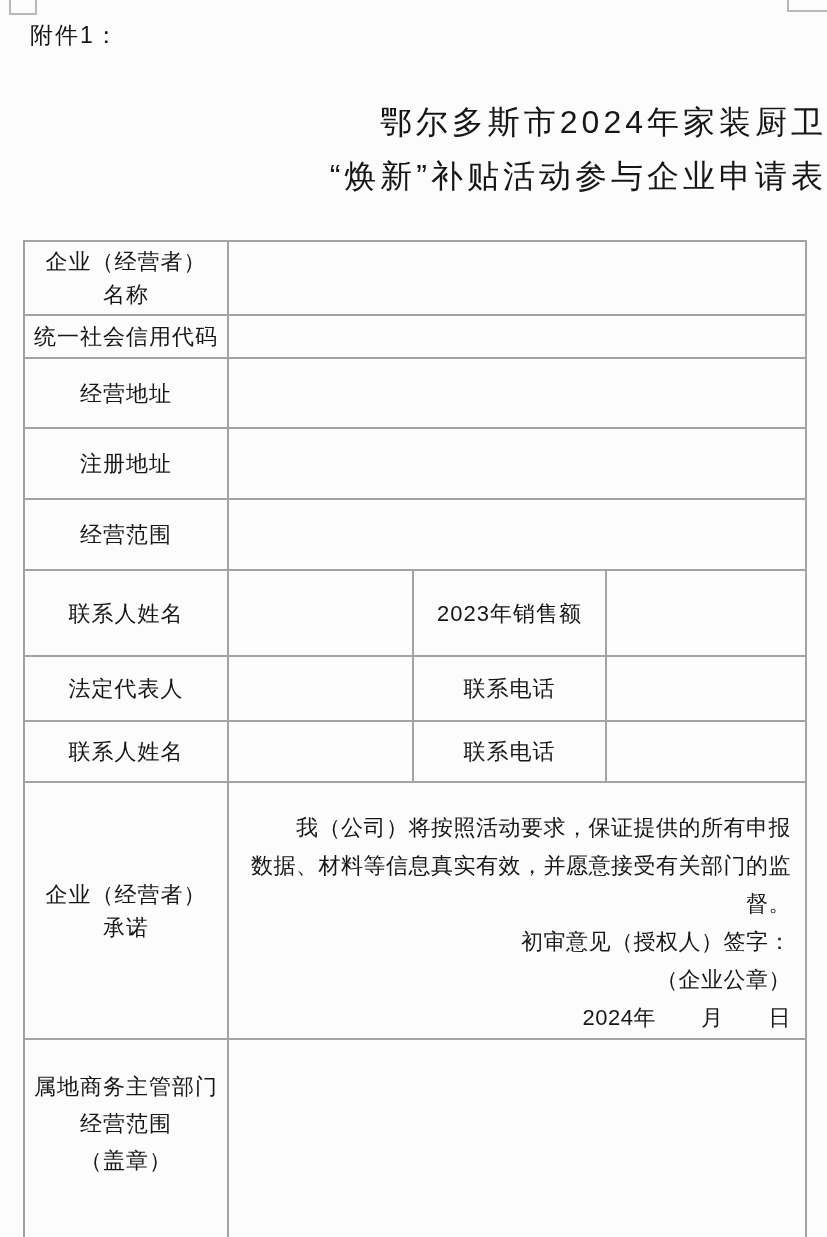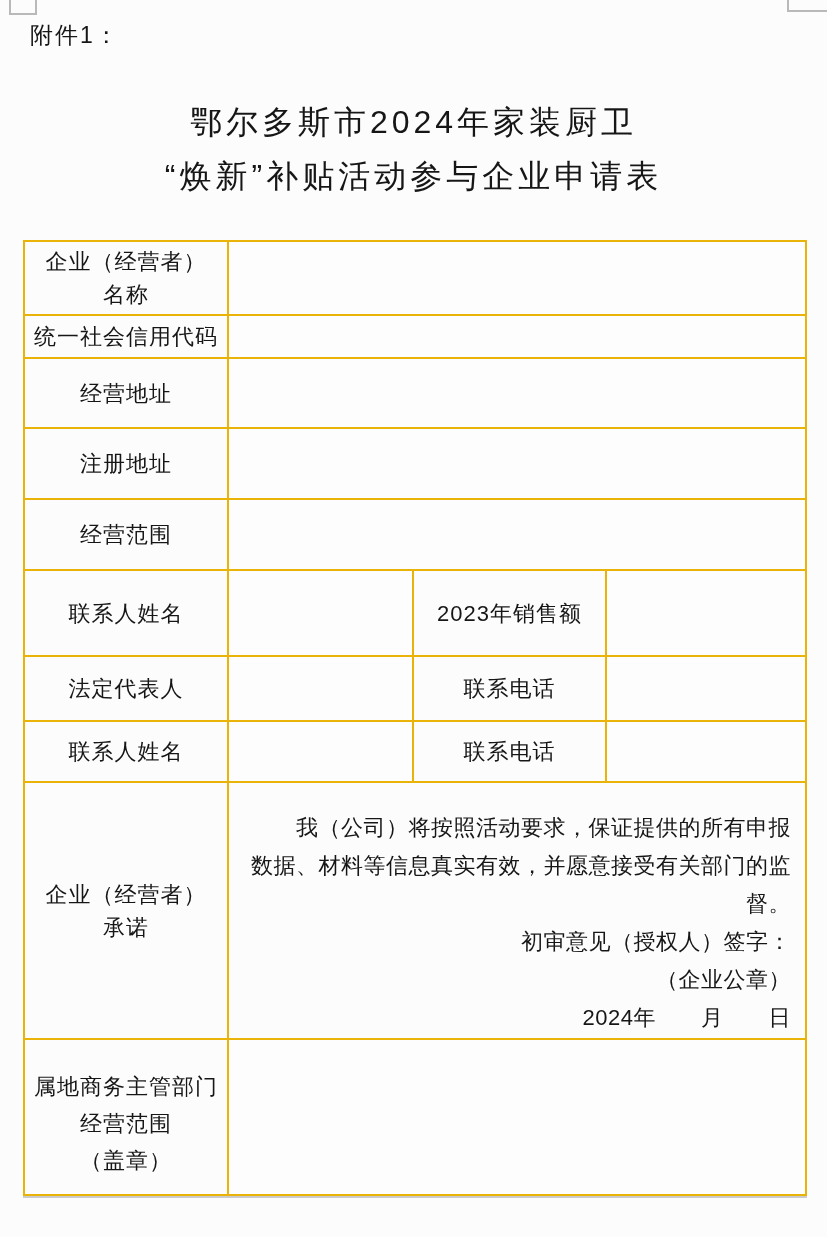--- a/index.html
+++ b/index.html
@@ -21,53 +21,53 @@
     font-size: 23px;
     letter-spacing: 2px;
   }
 
   .title {
     margin: 44px 0 0 0;
     font-size: 32px;
     font-weight: 400;
     letter-spacing: 4px;
     line-height: 54px;
-    text-align: center;
+    text-align: right;
   }
   .title-line { display: block; }
 
   table.form-table {
     border-collapse: collapse;
     table-layout: fixed;
     width: 782px;
     margin: 37px 0 0 23px;
     box-shadow: 0 2px 0 #cbcbcb;
   }
   td {
-    border: 2px solid #eab308;
+    border: 2px solid #a3a3a3;
     padding: 0;
     font-size: 22px;
     letter-spacing: 1px;
     text-align: center;
     vertical-align: middle;
     overflow: hidden;
   }
   td.label { line-height: 33px; }
   td.field { background: #fdfdfd; }
 
   tr.r1  { height: 74px; }
   tr.r2  { height: 43px; }
   tr.r3  { height: 70px; }
   tr.r4  { height: 71px; }
   tr.r5  { height: 71px; }
   tr.r6  { height: 86px; }
   tr.r7  { height: 65px; }
   tr.r8  { height: 61px; }
   tr.r9  { height: 257px; }
-  tr.r10 { height: 156px; }
+  tr.r10 { height: 199px; }
 
   td.commit-cell {
     text-align: right;
     vertical-align: top;
     padding: 26px 14px 0 10px;
     letter-spacing: 0.5px;
   }
   .commit-cell p { margin: 0; line-height: 38px; }
   .commit-para { text-indent: 2em; }
   .commit-sign { margin: 30px 0 0 16px; }

